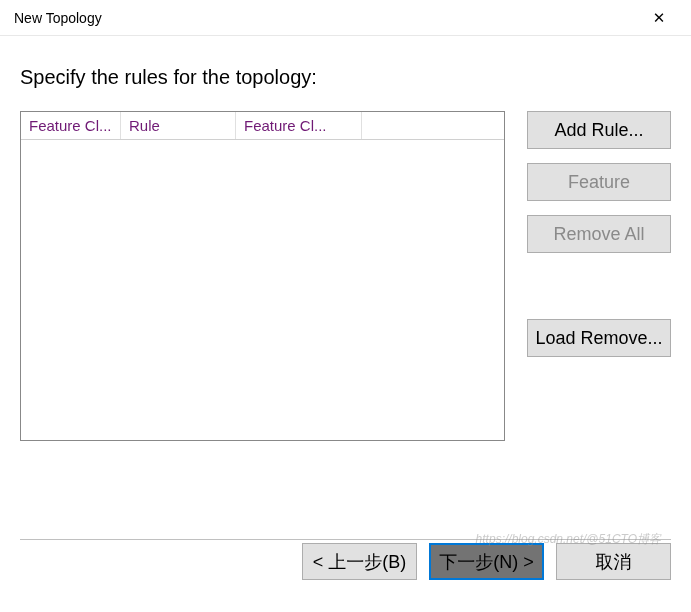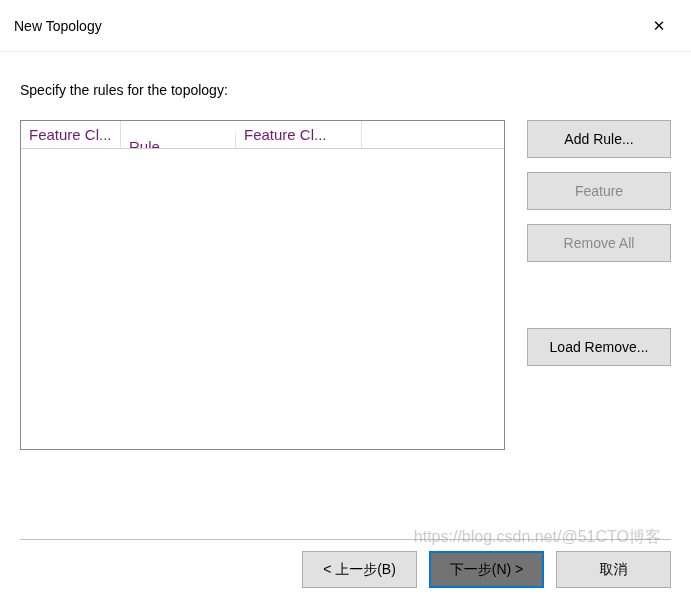--- a/index.html
+++ b/index.html
@@ -9,21 +9,21 @@
       background: #fff;
       width: 691px;
       height: 612px;
       overflow: hidden;
       position: relative;
     }
     .titlebar {
       display: flex;
       align-items: center;
       justify-content: space-between;
-      height: 52px;
+      height: 36px;
       padding: 0 12px 0 14px;
       border-bottom: 1px solid #e8e8e8;
     }
     .titlebar-title {
       font-size: 14px;
       color: #000;
     }
     .close-btn {
       width: 40px;
       height: 30px;
@@ -33,21 +33,21 @@
       font-size: 15px;
       font-weight: 300;
       cursor: pointer;
       color: #000;
       font-family: Arial, sans-serif;
     }
     .content {
       padding: 30px 20px 0 20px;
     }
     .instruction {
-      font-size: 14px;
+      font-size: 20px;
       color: #000;
       margin-bottom: 22px;
     }
     .main-row {
       display: flex;
       gap: 22px;
     }
     .rules-table {
       border: 1px solid #888;
       width: 485px;
@@ -61,36 +61,36 @@
     }
     .rules-header-cell {
       padding: 5px 8px;
       font-size: 15px;
       color: #701a75;
       border-right: 1px solid #e0e0e0;
       white-space: nowrap;
       overflow: hidden;
     }
     .col1 { width: 100px; }
-    .col2 { width: 115px; margin-top: 12px; }
+    .col2 { width: 115px; }
     .col3 { width: 126px; }
     .col4 { flex: 1; border-right: none; }
     .rules-body {
       height: calc(100% - 28px);
     }
     .side-buttons {
       display: flex;
       flex-direction: column;
       width: 144px;
     }
     .btn {
       height: 38px;
       background: #e1e1e1;
       border: 1px solid #adadad;
-      font-size: 14px;
+      font-size: 18px;
       color: #000;
       cursor: pointer;
       display: flex;
       align-items: center;
       justify-content: center;
       font-family: inherit;
       margin-bottom: 14px;
     }
     .btn.disabled {
       color: #8a8a8a;
@@ -110,34 +110,35 @@
     .footer {
       position: absolute;
       bottom: 20px;
       right: 20px;
       display: flex;
       gap: 12px;
     }
     .footer .btn {
       width: 115px;
       height: 37px;
-      margin-bottom: 4px;
+      margin-bottom: 12px;
       background: #e1e1e1;
     }
     .footer .btn.primary {
       background: #737373;
       border: 2px solid #0078d7;
     }
     .watermark {
       position: absolute;
       bottom: 64px;
       right: 30px;
-      font-size: 16px;
+      font-size: 12px;
       color: rgba(140,140,140,0.45);
       pointer-events: none;
+      font-style: italic;
     }
   </style>
 </head>
 <body>
 
 <div class="titlebar">
   <div class="titlebar-title">New Topology</div>
   <div class="close-btn">
     <span>✕</span>
   </div>

